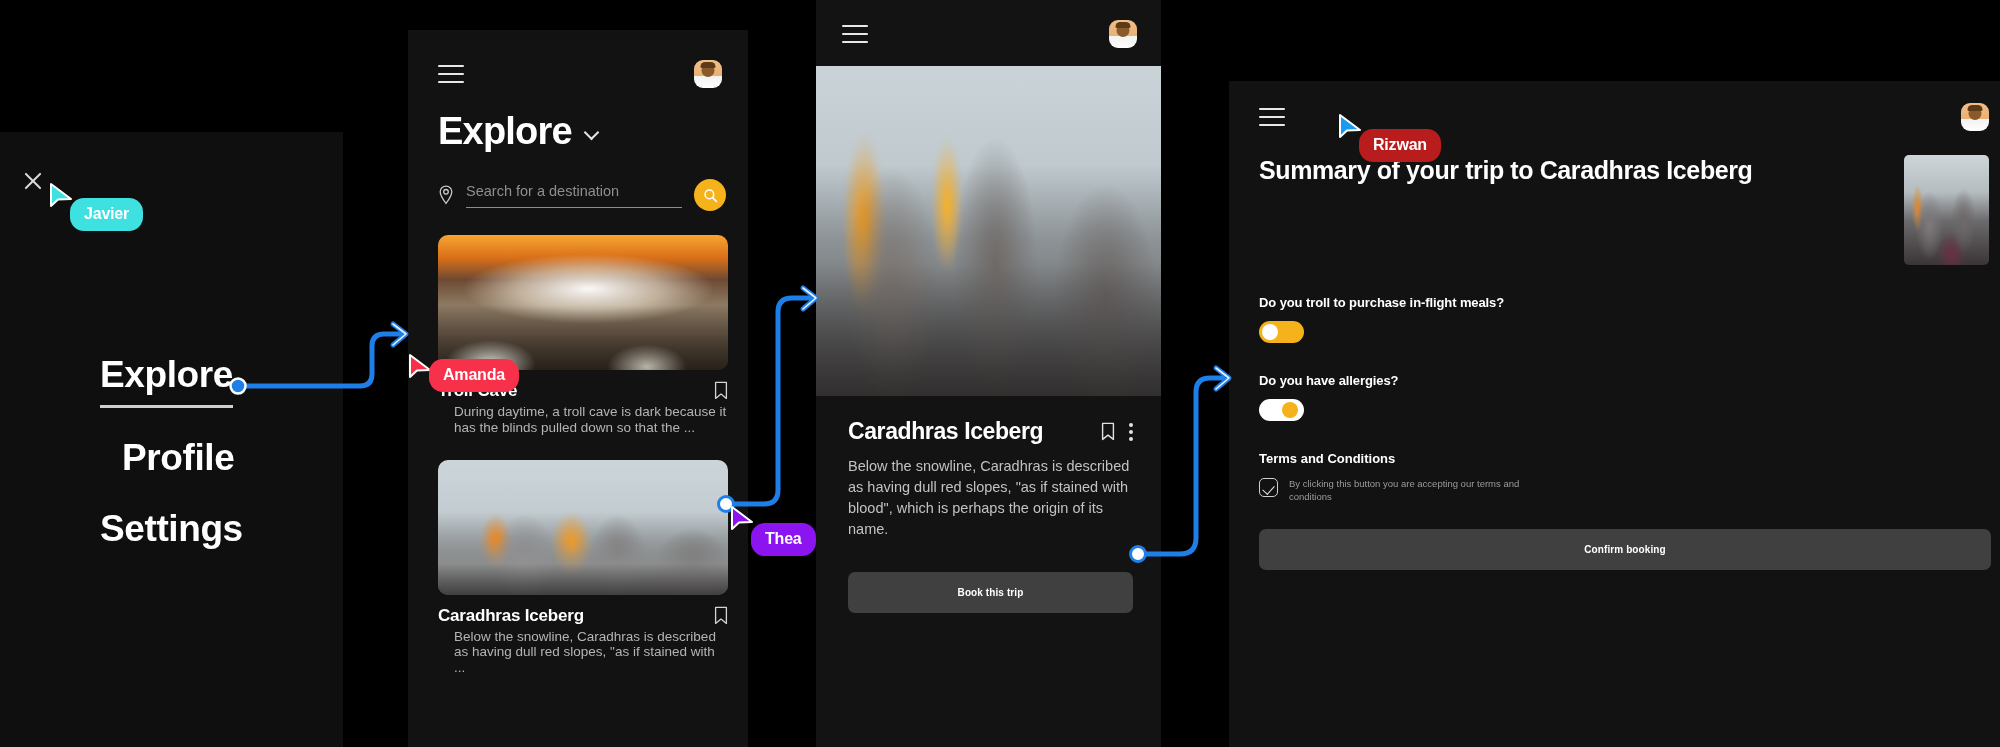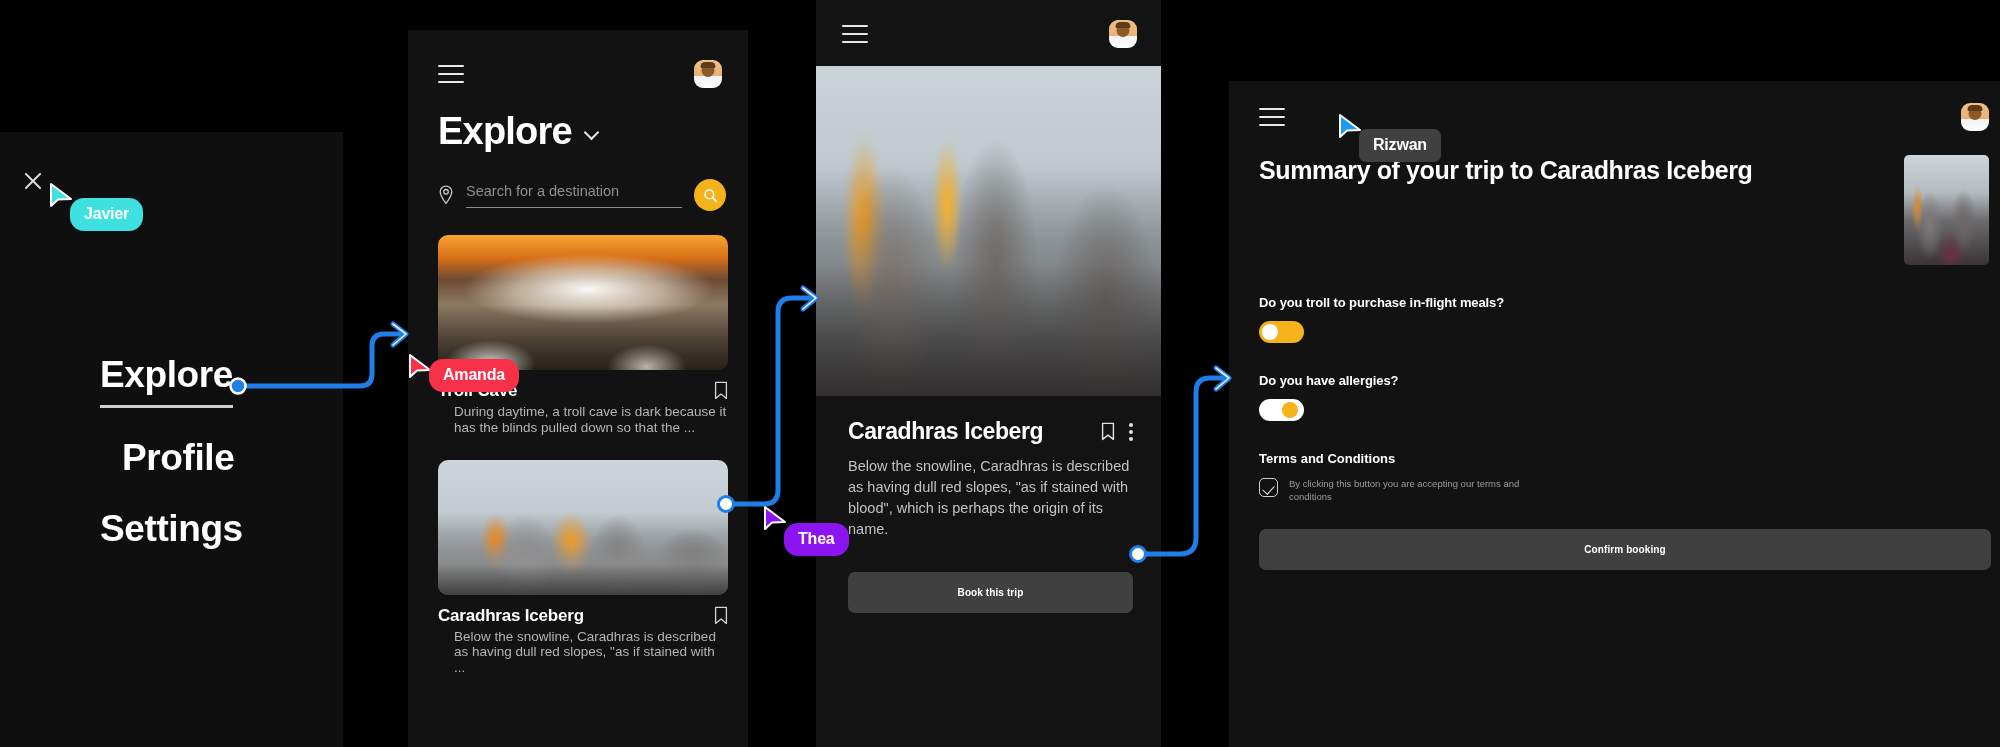--- a/index.html
+++ b/index.html
@@ -188,24 +188,24 @@
   .cursor .arrow { width:26px; height:28px; flex:none; }
   .tag {
     margin-left:-4px; margin-top:16px; padding:7px 14px 8px;
     border-radius:14px; color:#fff; font-size:16px; font-weight:700; white-space:nowrap;
     letter-spacing:-.2px;
   }
   #cur-javier  { left:48px;  top:182px; }
   #cur-javier  .tag { background:#3FE0E0; }
   #cur-amanda  { left:407px; top:341px;align-items:center; }
   #cur-amanda  .tag { background:#F8314A; margin-top:18px; }
-  #cur-thea    { left:762px; top:505px; }
+  #cur-thea    { left:729px; top:505px; }
   #cur-thea    .tag { background:#8B14F0; margin-top:18px; }
   #cur-rizwan  { left:1337px; top:113px; }
-  #cur-rizwan  .tag { background:#404040; margin-top:16px;border-radius:7px; }
+  #cur-rizwan  .tag { background:#b91c1c; margin-top:16px; }
 </style>
 </head>
 <body>
 
 <div class="canvas">
 
   <div class="frame" id="frame-menu">
     <div class="close"></div>
     <div class="menu-list">
       <div class="menu-item active">Explore</div>

